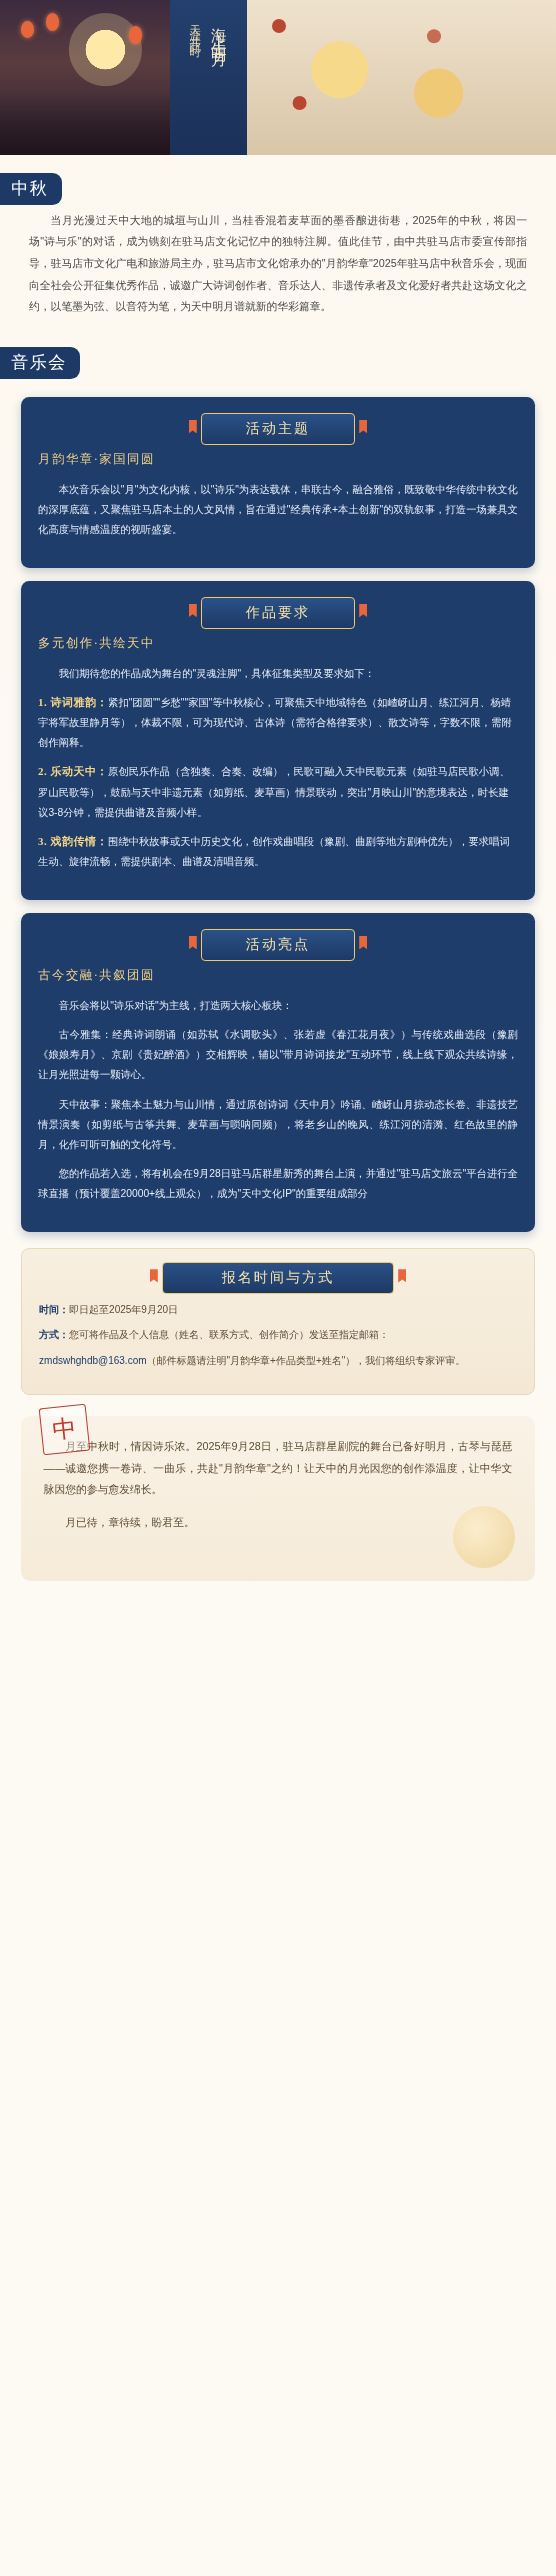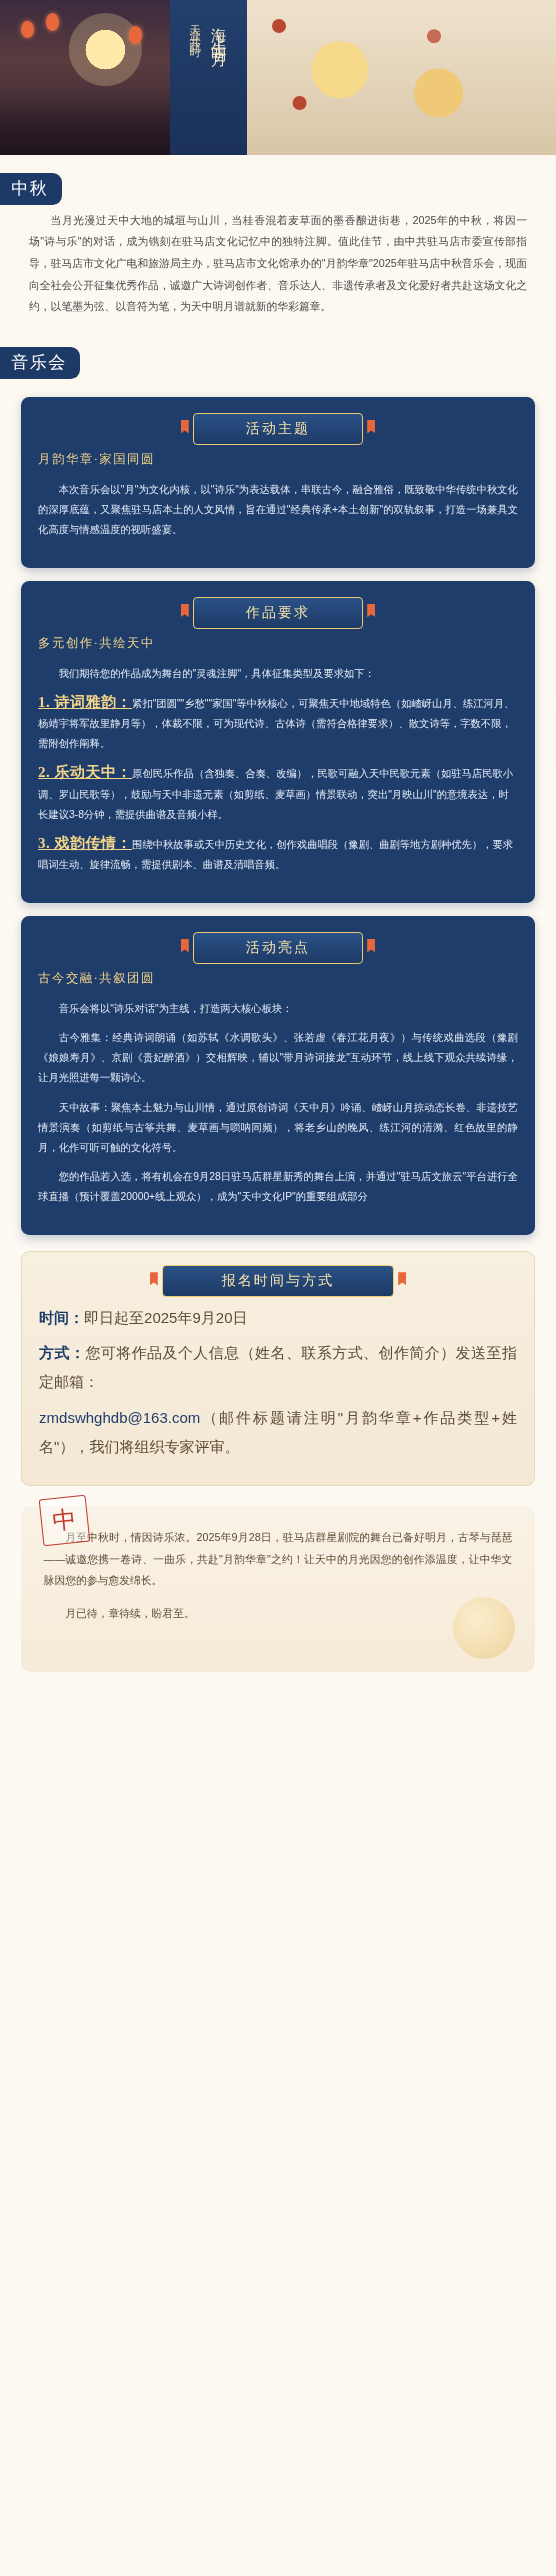--- a/index.html
+++ b/index.html
@@ -106,21 +106,21 @@
     background: #1f3d6b;
     border-radius: 8.2px;
     padding: 15.5px 17.5px 18.5px 17.5px;
     position: relative;
     color: #eaf1fb;
     box-shadow: 0 3.1px 9.3px rgba(30,60,105,.25);
   }
   .ribbon {
     display:block;
     margin: 0 auto 5.2px auto;
-    width: 170px;
+    width: 154px;
     background: linear-gradient(180deg,#2a5187 0%, #1d3a66 100%);
     border: 1px solid #f0c96a;
     color: #f7e2a8;
     text-align: center;
     font-size: 14px;
     letter-spacing: 2.1px;
     padding: 6.2px 0;
     border-radius: 4.1px;
     font-family: "Liberation Serif","DejaVu Serif",serif;
     position: relative;
@@ -144,36 +144,35 @@
     font-size: 10.3px;
     line-height: 1.95;
     text-indent: 2em;
     margin: 0 0 9.3px 0;
     text-align: justify;
     color: #e6edf8;
   }
   .card ol { margin: 0; padding-left: 0; list-style: none; }
   .card li { margin-bottom: 9.3px; }
   .li-title {
-    color:#f4d489; font-size: 15px; font-weight: bold; letter-spacing: 0.5px;
+    color:#f4d489; font-size: 11px; font-weight: bold; letter-spacing: 0.5px;
     font-family:"Liberation Serif","DejaVu Serif",serif;
-    text-decoration:underline;
   }
   .li-body { font-size: 10.3px; line-height:1.95; color:#e6edf8; display:inline; }
 
   
   .signup {
     margin: 15.5px 20.6px 0 20.6px;
     background: linear-gradient(180deg,#f7efe0 0%, #f4e8d4 100%);
     border: 0.5px solid #e8d9bc;
     border-radius: 8.2px;
     padding: 13.4px 17.5px 17.5px 17.5px;
   }
   .signup .ribbon { width: 232px; }
-  .signup .row { font-size: 15px; line-height: 1.95; color: #5c4b33; margin-bottom: 6.2px; text-align: justify; }
+  .signup .row { font-size: 10px; line-height: 1.95; color: #5c4b33; margin-bottom: 6.2px; text-align: justify; }
   .signup .key { color:#1f3d6b; font-weight: bold; }
   .mail { color:#1f3d6b; }
 
   
   .closing {
     margin: 20.6px 20.6px 0 20.6px;
     background: linear-gradient(180deg,#f9f2e6 0%, #f6ebd8 100%);
     border-radius: 9.3px;
     padding: 20.6px 23px 36px 23px;
     position: relative;

